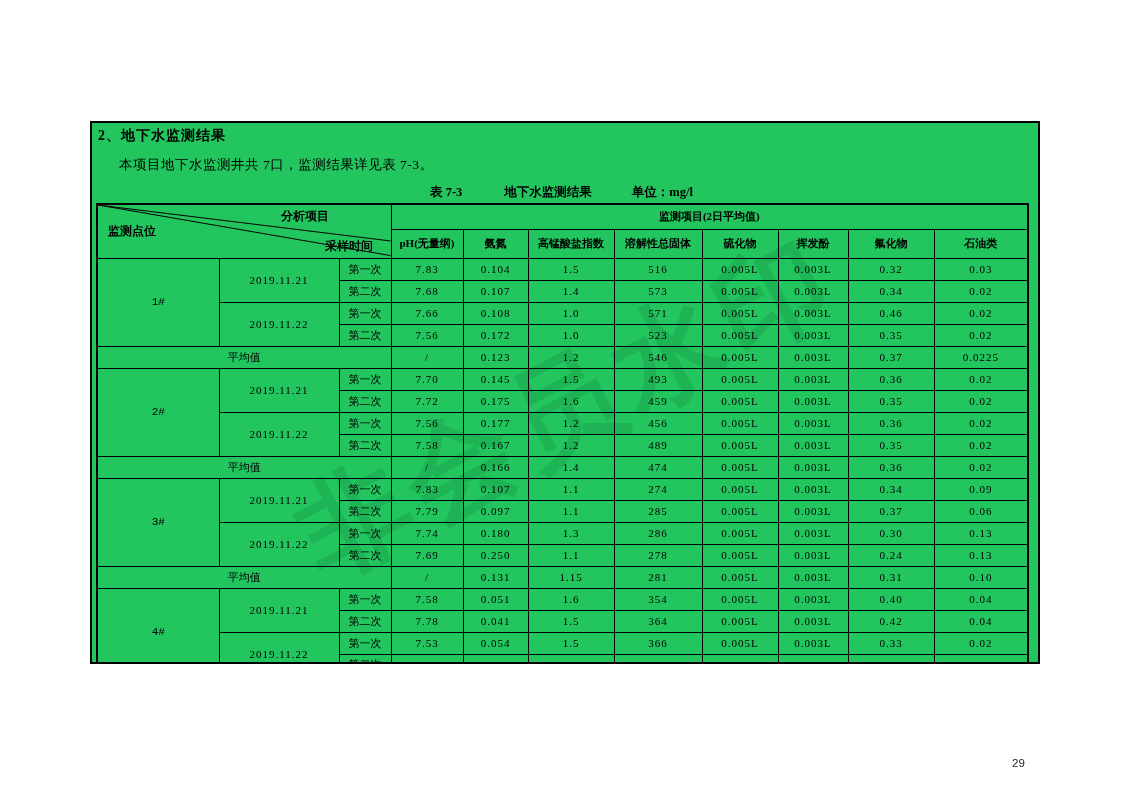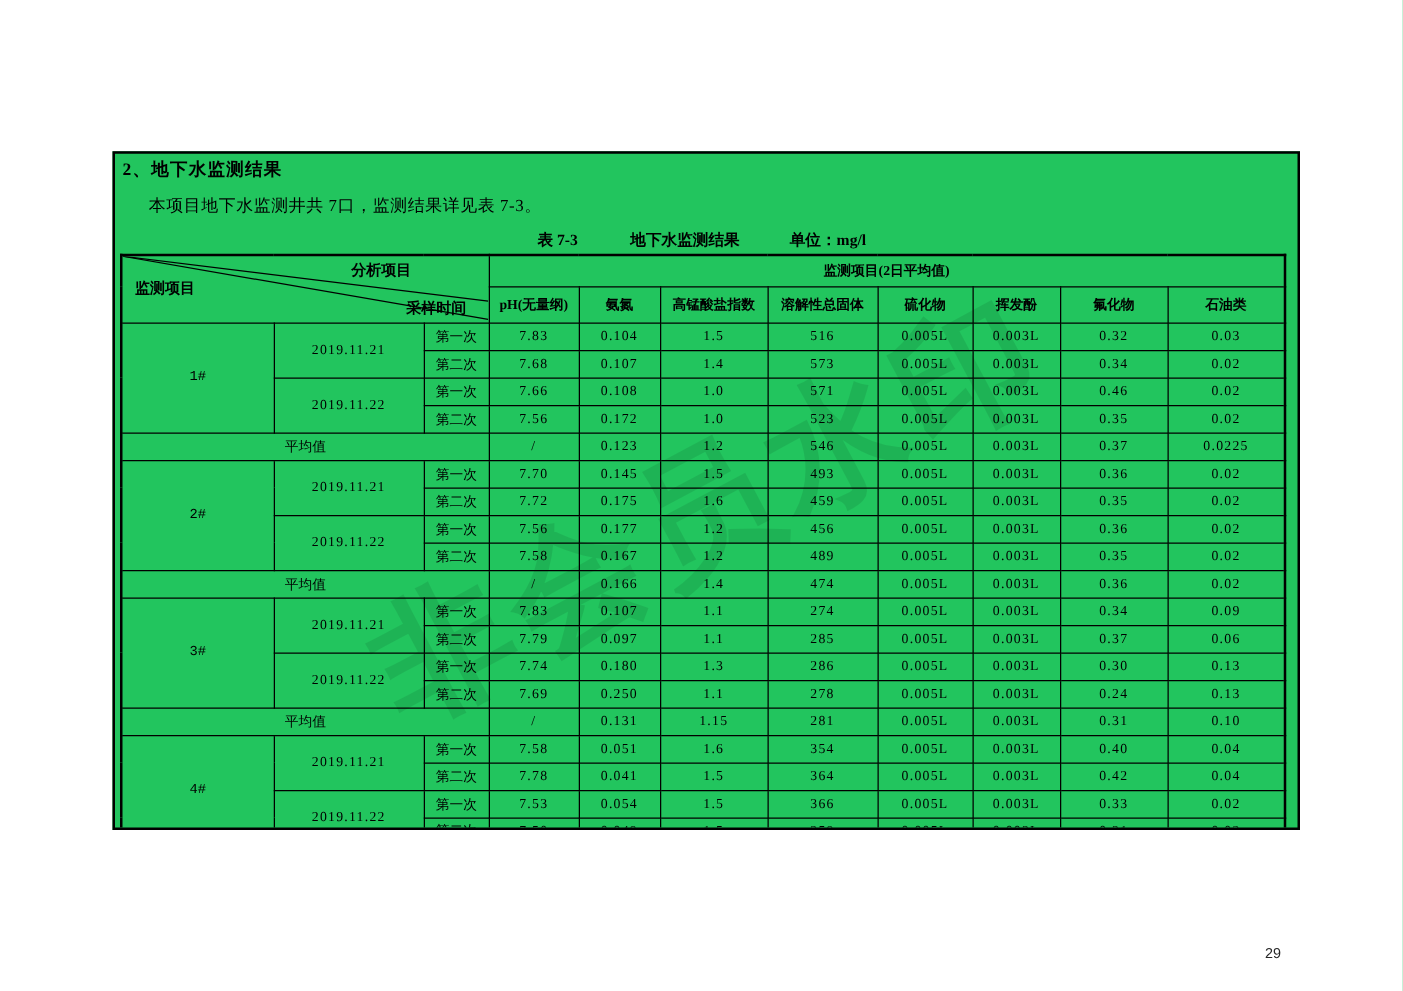--- a/index.html
+++ b/index.html
@@ -108,21 +108,21 @@
     </colgroup>
 
     <tbody>
         <tr class="h1">
       <td class="corner" colspan="3" rowspan="2">
         <svg viewBox="0 0 294 54" preserveAspectRatio="none">
           <line x1="0" y1="0" x2="294" y2="37" stroke="#000" stroke-width="1"></line>
           <line x1="0" y1="0" x2="294" y2="52" stroke="#000" stroke-width="1"></line>
         </svg>
         <span class="lbl lbl-analysis">分析项目</span>
-        <span class="lbl lbl-point">监测项目</span>
+        <span class="lbl lbl-point">监测点位</span>
         <span class="lbl lbl-sampling">采样时间</span>
       </td>
       <td class="hdr" colspan="8">监测项目(2日平均值)</td>
     </tr>
     <tr class="h2">
       <td class="hdr">pH(无量纲)</td>
       <td class="hdr">氨氮</td>
       <td class="hdr">高锰酸盐指数</td>
       <td class="hdr">溶解性总固体</td>
       <td class="hdr">硫化物</td>

